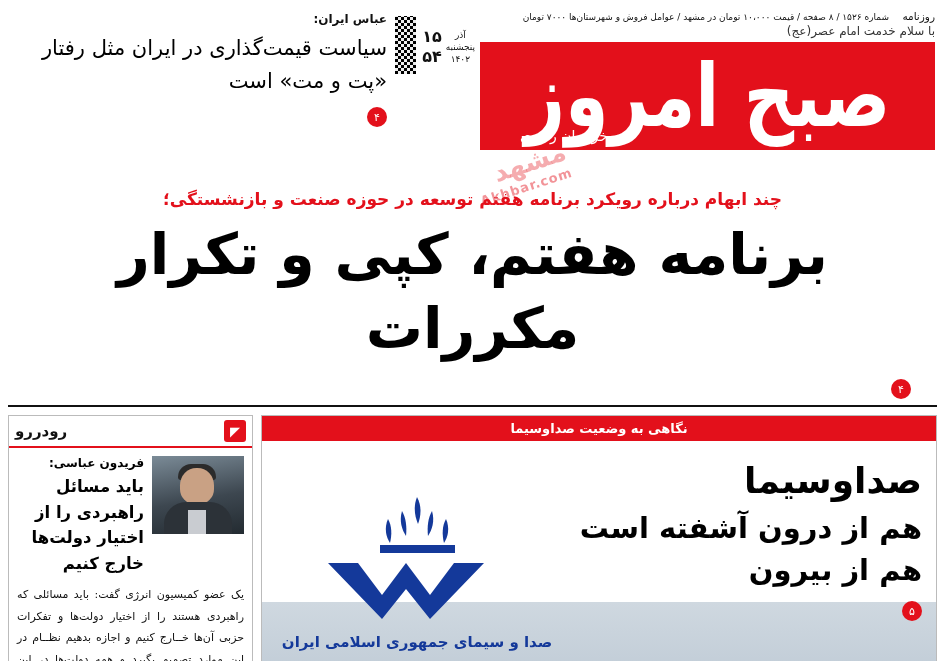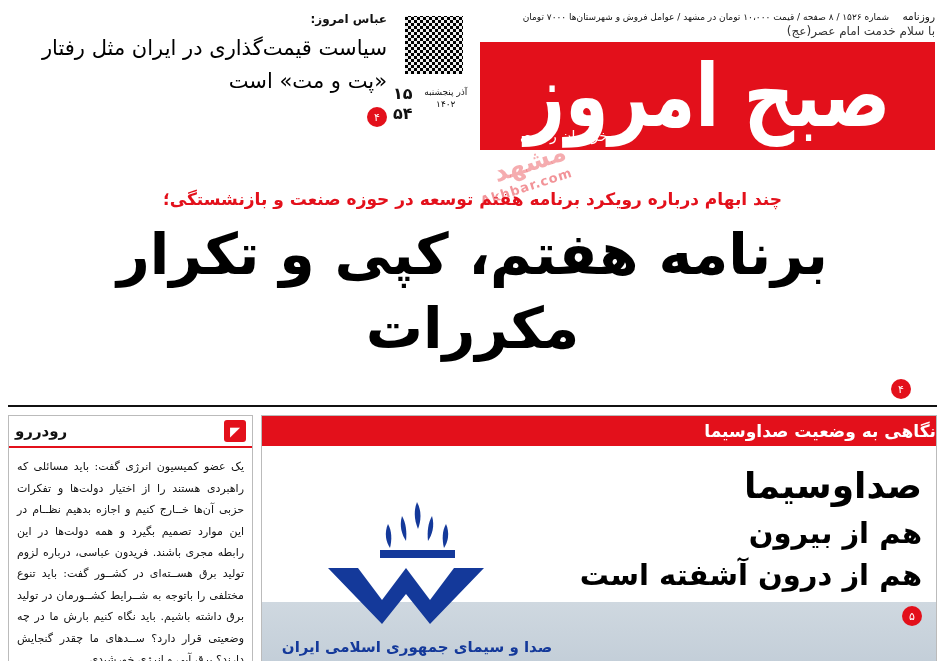--- a/index.html
+++ b/index.html
@@ -69,21 +69,21 @@
     bottom: 6px;
     left: 40px;
     color: #ffffff;
     font-size: 14px;
     direction: rtl;
     margin-top: 35px;
   }
   .mast-mid {
     width: 82px;
     display: flex;
-    flex-direction: column;
+    flex-direction: row;
     align-items: center;
     padding-top: 6px;
     gap: 4px;
   }
   .qr {
     width: 62px; height: 62px;
     background:
       repeating-linear-gradient(0deg,#111 0 3px,#fff 3px 6px),
       repeating-linear-gradient(90deg,#111 0 3px,#fff 3px 6px);
     background-blend-mode: difference;
@@ -186,22 +186,22 @@
     flex: 1;
     border: 1px solid #bbb;
     position: relative;
     background: linear-gradient(180deg,#ffffff 0%, #ffffff 62%, #cfd8e0 62%, #b9c6d2 100%);
     overflow: hidden;
   }
   .feature-band {
     background: #e3101b;
     color: #fff;
     direction: rtl;
-    text-align: right;
-    font-size: 17px;
+    text-align: center;
+    font-size: 13px;
     font-weight: bold;
     padding: 5px 0;
   }
   .feature-body {
     display: flex;
     flex-direction: row-reverse;
     height: calc(100% - 28px);
   }
   .feature-text {
     width: 54%;
@@ -345,21 +345,21 @@
           <div>۱۵</div>
           <div>۵۴</div>
         </div>
         <div class="date-words">آذر
 پنجشنبه
 ۱۴۰۲</div>
       </div>
     </div>
 
     <div class="mast-left">
-      <div class="byline-small">عباس امروز:</div>
+      <div class="byline-small">عباس ایران:</div>
       <div class="side-head">سیاست قیمت‌گذاری در ایران مثل رفتار «پت و مت» است</div>
       <div class="pagenum-circle">۴</div>
     </div>
   </div>
 
   <div class="watermark">
     <span>مشهد</span>
     <small>Akhbar.com</small>
   </div>
 
@@ -370,22 +370,22 @@
   </div>
   <div class="rule"></div>
 
   <div class="lower">
 
     <div class="feature">
       <div class="feature-band">نگاهی به وضعیت صداوسیما</div>
       <div class="feature-body">
         <div class="feature-text">
           <h2>صداوسیما</h2>
+          <h2 class="ln2">هم از درون آشفته است</h2>
           <h2 class="ln2">هم از بیرون</h2>
-          <h2 class="ln2">هم از درون آشفته است</h2>
           <div class="pagenum-circle">۵</div>
         </div>
         <div class="feature-logo">
           <svg class="irib-mark" viewBox="0 0 215 130">
             <g fill="#14399a">
               <path d="M107 4 c-4 10 -2 20 1 27 c3 -8 4 -18 -1 -27z"></path>
               <path d="M92 18 c-3 10 0 19 4 25 c1 -9 0 -18 -4 -25z"></path>
               <path d="M122 18 c3 10 0 19 -4 25 c-1 -9 0 -18 4 -25z"></path>
               <path d="M78 26 c-4 9 -2 18 2 24 c2 -8 2 -17 -2 -24z"></path>
               <path d="M136 26 c4 9 2 18 -2 24 c-2 -8 -2 -17 2 -24z"></path>
@@ -396,18 +396,30 @@
           <div class="irib-caption">صدا و سیمای جمهوری اسلامی ایران</div>
         </div>
       </div>
     </div>
 
     <div class="sidecol">
       <div class="sidecol-head">
         <span class="side-badge">◤</span>
         <span class="lbl">رودررو</span>
       </div>
+      <div class="side-inner">
+        <div class="portrait">
+          <div class="hair"></div>
+          <div class="face"></div>
+          <div class="body"></div>
+          <div class="shirt"></div>
+        </div>
+        <div class="side-heads">
+          <div class="author">فریدون عباسی:</div>
+          <h3>باید مسائل راهبردی را از اختیار دولت‌ها خارج کنیم</h3>
+        </div>
+      </div>
       <div class="side-body">یک عضو کمیسیون انرژی گفت: باید مسائلی که راهبردی هستند را از اختیار دولت‌ها و تفکرات حزبی آن‌ها خــارج کنیم و اجازه بدهیم نظــام در این موارد تصمیم بگیرد و همه دولت‌ها در این رابطه مجری باشند. فریدون عباسی، درباره لزوم تولید برق هســته‌ای در کشــور گفت: باید تنوع مختلفی را باتوجه به شــرایط کشــورمان در تولید برق داشته باشیم. باید نگاه کنیم بارش ما در چه وضعیتی قرار دارد؟ ســدهای ما چقدر گنجایش دارند؟ برق آبی و انرژی خورشیدی.</div>
 
     </div>
 
   </div>
 </div>
 
 </body></html>

